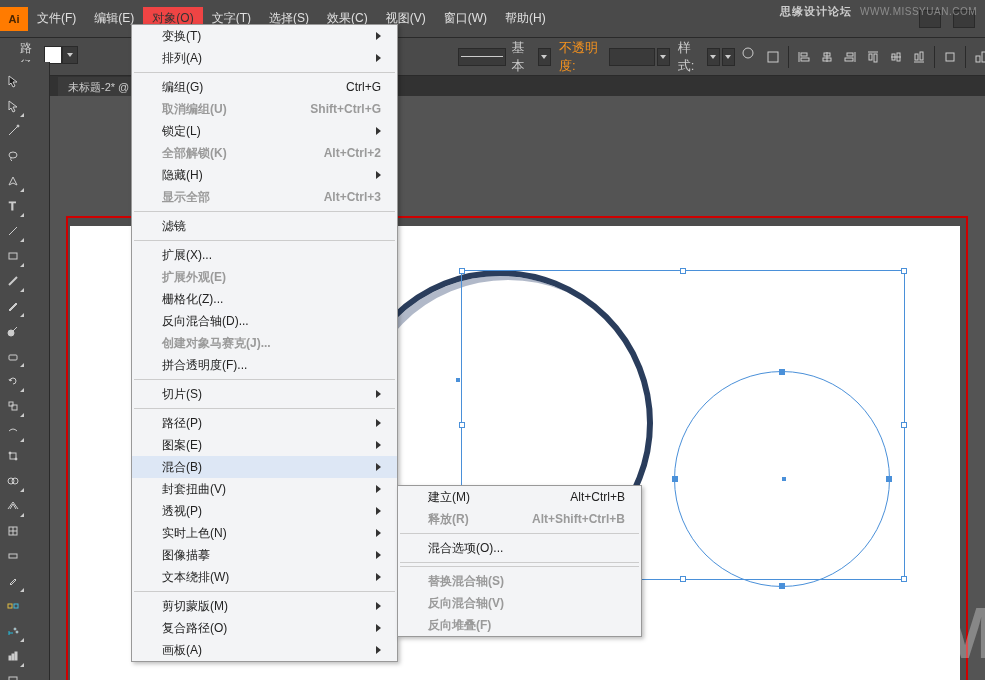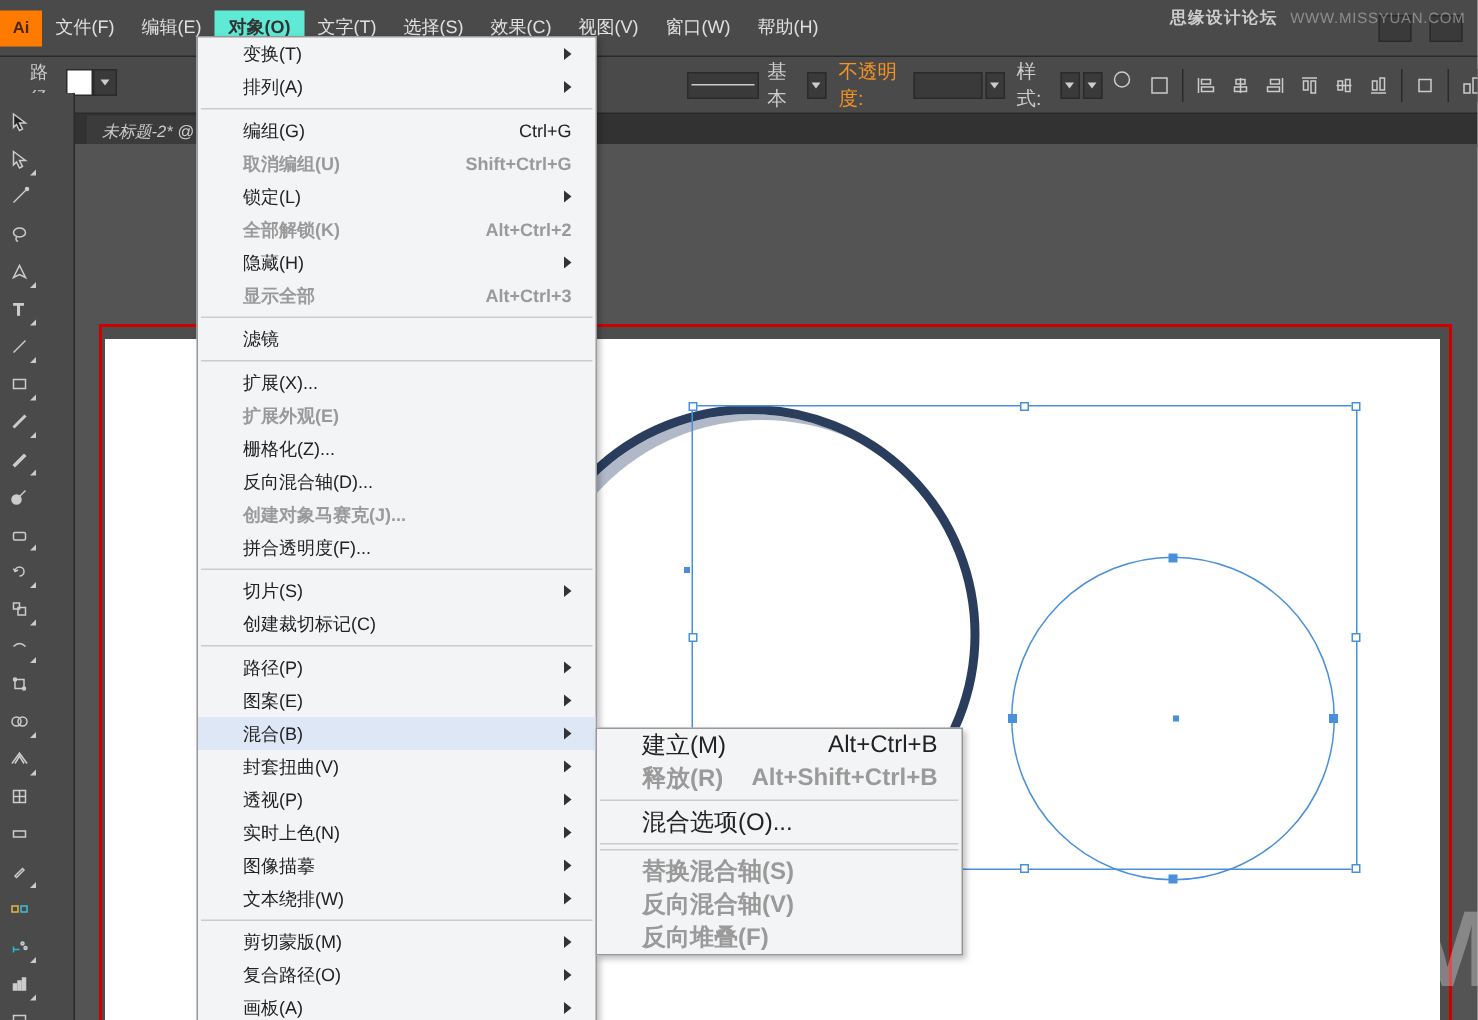--- a/index.html
+++ b/index.html
@@ -1,57 +1,57 @@
 <!DOCTYPE html>
 <html><head>
 <meta charset="utf-8">
 <style>
 * { margin:0; padding:0; box-sizing:border-box; font-family:"Microsoft YaHei",Arial,sans-serif; -webkit-font-smoothing:antialiased; }
 body { width:985px; height:680px; background:#4a4a4a; overflow:hidden; position:relative; font-size:12px; color:#ccc; }
 .menubar { height:38px; background:#4a4a4a; display:flex; align-items:center; border-bottom:1px solid #2a2a2a; }
 .ai-badge { width:28px; height:24px; background:#ff7b00; color:#4a2600; font-weight:bold; display:flex; align-items:center; justify-content:center; font-size:11px; }
 .menubar-item { padding:0 9px; height:24px; display:flex; align-items:center; color:#e0e0e0; cursor:default; }
-.menubar-item.active { background:#5eead4; color:#333;font-weight:bold; }
+.menubar-item.active { background:#ef4444; color:#333; }
 .menubar-right { margin-left:auto; display:flex; align-items:center; gap:12px; padding-right:10px; }
 .menubar-right .icon-btn { width:22px; height:18px; background:#3a3a3a; border:1px solid #2a2a2a; }
 .brand { position:absolute; right:8px; top:4px; font-size:11px; color:#ccc; font-weight:bold; letter-spacing:1px;}
 .brand .url { font-weight:normal; opacity:.5; letter-spacing:.5px; font-size:10px; margin-left:4px;}
 .optbar { height:38px; background:#4a4a4a; display:flex; align-items:center; padding-left:20px; border-bottom:1px solid #2a2a2a; gap:4px; }
 .optbar .lbl { color:#ccc; margin-right:4px; }
 .swatch { width:18px; height:18px; background:#fff; border:1px solid #2a2a2a; }
 .swatch-pair { position:relative; width:32px; height:26px;}
 .optbar .dd { width:16px; height:18px; background:#3a3a3a; border:1px solid #2a2a2a; display:flex; align-items:center; justify-content:center; }
 .optbar .arrow { border-left:3px solid transparent; border-right:3px solid transparent; border-top:4px solid #ccc;}
 .stroke-preview { width:60px; height:18px; background:#3a3a3a; border:1px solid #2a2a2a; display:flex; align-items:center; justify-content:center;}
 .stroke-preview .line { width:42px; height:1px; background:#ccc;}
 .stroke-lbl { font-size:13px; color:#ccc; margin:0 4px;}
 .opacity-lbl { color:#f7931e; }
 .opacity-field { width:58px; height:18px; background:#3a3a3a; border:1px solid #2a2a2a;}
 .optbar-sec { margin-left:410px; display:flex; align-items:center; gap:2px;}
 .optbar-btns { margin-left:auto; display:flex; gap:1px; padding-right:6px;}
 .optbar-btns .tb { width:22px; height:22px; background:#4a4a4a; display:flex; align-items:center; justify-content:center; border:1px solid transparent;}
 .optbar-btns .tb svg { stroke:#ccc; fill:none;}
 .optbar-btns .sep { width:1px; height:22px; background:#2a2a2a; margin:0 3px;}
-.tabstrip { height:22px; background:#323232; display:flex; align-items:flex-end; padding-left:58px;font-style:italic;}
+.tabstrip { height:22px; background:#323232; display:flex; align-items:flex-end; padding-left:58px;}
 .doc-tab { padding:3px 10px; font-size:11px; color:#ccc; background:#3b3b3b;}
 .toolbox { position:absolute; left:0; top:62px; width:50px; background:#4a4a4a; border-right:1px solid #2a2a2a; display:flex; flex-wrap:wrap; padding-top:6px;}
 .toolbox .tool { width:25px; height:25px; display:flex; align-items:center; justify-content:center; position:relative;}
 .toolbox .tool svg { fill:#ccc; stroke:#ccc;}
 .toolbox .flyout { position:absolute; right:1px; bottom:1px; width:0; height:0; border-right:4px solid #ccc; border-top:4px solid transparent;}
 .canvas-zone { position:absolute; left:50px; top:84px; right:0; bottom:0; background:#545454;margin-top:12px;}
 .artboard-border { position:absolute; left:16px; top:120px; width:902px; height:474px; border:2px solid #d00000; background:#4d4d4d;}
 .artboard { position:absolute; left:20px; top:130px; width:890px; height:520px; background:#fff;}
 .dropdown { position:absolute; left:131px; top:24px; width:267px; background:#f3f4f6; border:1px solid #999; box-shadow:2px 2px 4px rgba(0,0,0,.25); color:#222; font-size:12px;}
 .mi { height:22px; display:flex; align-items:center; padding:0 16px 0 30px;gap:12px;}
 .mi.disabled { color:#9a9a9a;font-weight:bold; }
 .mi .sc { margin-left:auto; }
 .mi .tri { margin-left:auto; border-left:5px solid #333; border-top:4px solid transparent; border-bottom:4px solid transparent;}
 .mi.hover { background:#dde7f5;}
 .sep-line { height:1px; background:#ccc; margin:3px 2px;}
-.submenu { position:absolute; left:397px; top:485px; width:245px; background:#f3f4f6; border:1px solid #999; box-shadow:2px 2px 4px rgba(0,0,0,.25); color:#222; font-size:16px;}
+.submenu { position:absolute; left:397px; top:485px; width:245px; background:#f3f4f6; border:1px solid #999; box-shadow:2px 2px 4px rgba(0,0,0,.25); color:#222; font-size:12px;}
 
 
 .big-circle { position:absolute; left:297px; top:174px; width:306px; height:306px; border-radius:50%; border:6px solid #2a3d5c;}
 .big-circle::after { content:""; position:absolute; inset:0; border-radius:50%; box-shadow:inset 8px 6px 0 -2px rgba(60,80,120,.4);}
 .sel-rect { position:absolute; left:411px; top:174px; width:444px; height:310px; border:1px solid #4a90d9;}
 .sel-handle { position:absolute; width:6px; height:6px; background:#fff; border:1px solid #4a90d9;}
 .small-circle { position:absolute; left:624px; top:275px; width:216px; height:216px; border:1px solid #4a90d9; border-radius:50%;}
 .anchor { position:absolute; width:6px; height:6px; background:#4a90d9;}
 .center-pt { position:absolute; width:4px; height:4px; background:#4a90d9;}
 .watermark { position:absolute; right:-6px; bottom:6px; font-size:72px; color:rgba(255,255,255,.3); font-weight:bold; letter-spacing:-4px; font-family:Arial;}
@@ -422,23 +422,20 @@
       <span>创建对象马赛克(J)...</span>
     </div>
     <div class="mi">
       <span>拼合透明度(F)...</span>
     </div>
     <div class="sep-line"></div>
     <div class="mi">
       <span>切片(S)</span>
       <span class="tri"></span>
     </div>
-    <div class="mi">
-      <span>创建裁切标记(C)</span>
-    </div>
     <div class="sep-line"></div>
     <div class="mi">
       <span>路径(P)</span>
       <span class="tri"></span>
     </div>
     <div class="mi">
       <span>图案(E)</span>
       <span class="tri"></span>
     </div>
     <div class="mi hover">

